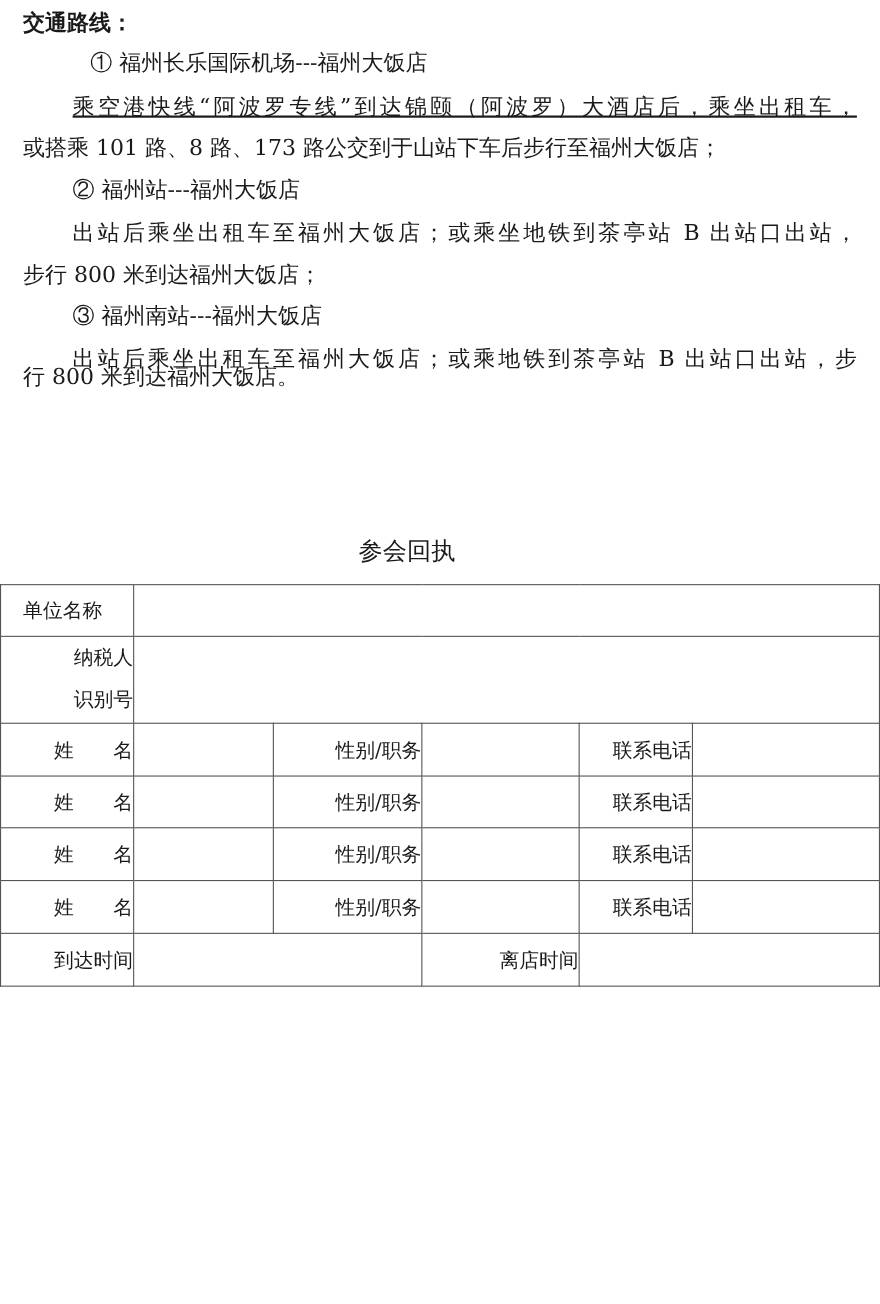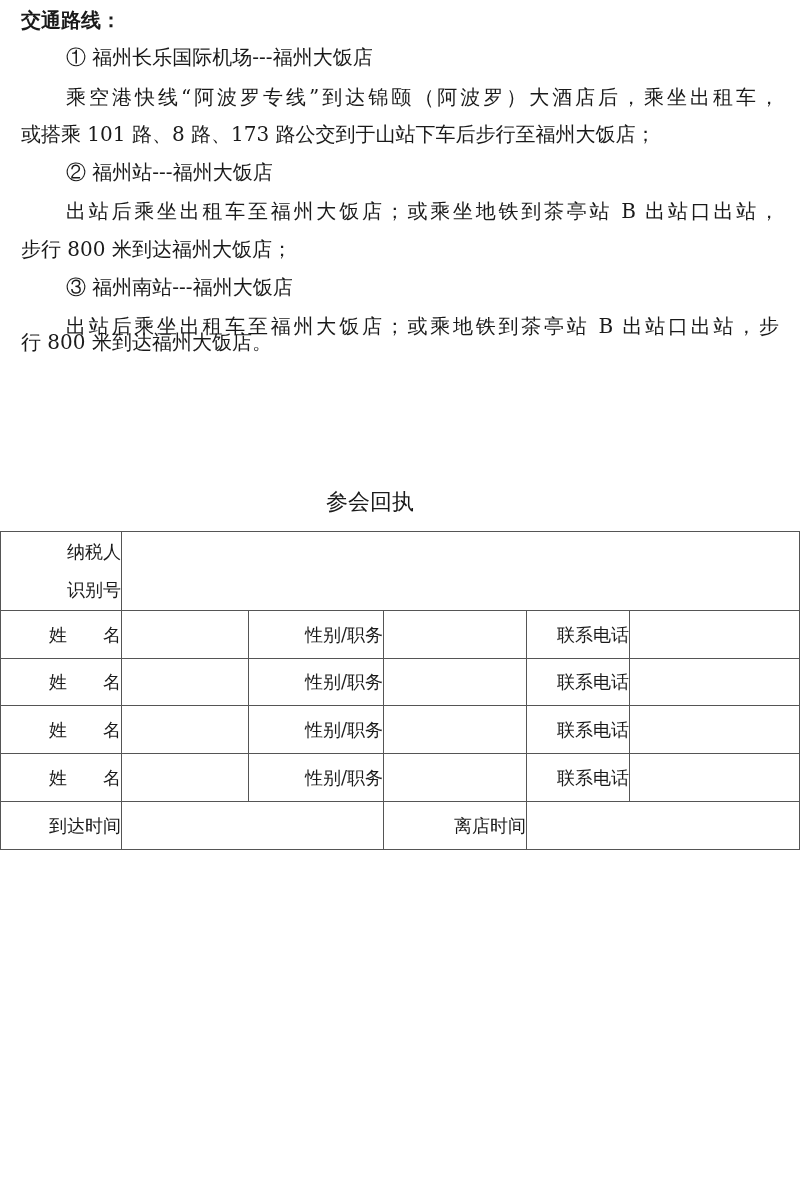--- a/index.html
+++ b/index.html
@@ -30,22 +30,22 @@
     .lbl-left { text-align: left; padding-left: 20px; }
     .name-lbl span { display: inline-block; }
     .tax-lbl { line-height: 38px; }
   </style>
 </head>
 <body>
 
 <div>
   <div class="line heading">交通路线：</div>
 
-  <div class="line indent" style="top:45px;">① 福州长乐国际机场---福州大饭店</div>
-  <div class="line indent" style="top:85px; width:713px; text-align:justify; text-align-last:justify;">乘空港快线“阿波罗专线”到达锦颐（阿波罗）大酒店后，乘坐出租车，</div>
+  <div class="line indent" style="top:45px;margin-left:16px;">① 福州长乐国际机场---福州大饭店</div>
+  <div class="line indent" style="top:85px; width:713px; text-align:justify; text-align-last:justify;text-decoration:underline;">乘空港快线“阿波罗专线”到达锦颐（阿波罗）大酒店后，乘坐出租车，</div>
   <div class="line flush" style="top:122px;">或搭乘 101 路、8 路、173 路公交到于山站下车后步行至福州大饭店；</div>
 
   <div class="line indent" style="top:160px;">② 福州站---福州大饭店</div>
   <div class="line indent" style="top:199px; width:713px; text-align:justify; text-align-last:justify;">出站后乘坐出租车至福州大饭店；或乘坐地铁到茶亭站 B 出站口出站，</div>
   <div class="line flush" style="top:237px;">步行 800 米到达福州大饭店；</div>
 
   <div class="line indent" style="top:275px;">③ 福州南站---福州大饭店</div>
   <div class="line indent" style="top:314px; width:713px; text-align:justify; text-align-last:justify;">出站后乘坐出租车至福州大饭店；或乘地铁到茶亭站 B 出站口出站，步</div>
   <div class="line flush" style="top:330px;">行 800 米到达福州大饭店。</div>
 </div>
@@ -55,20 +55,24 @@
 <table>
   <colgroup>
     <col style="width:121px">
     <col style="width:127px">
     <col style="width:135px">
     <col style="width:143px">
     <col style="width:103px">
     <col style="width:170px">
   </colgroup>
   <tbody>
+      <tr style="height:47px;">
+    <td class="lbl-left" style="padding-left:20px;">单位名称</td>
+    <td colspan="5"></td>
+  </tr>
   <tr style="height:79px;">
     <td class="tax-lbl">
       <div>纳税人</div>
       <div>识别号</div>
     </td>
     <td colspan="5"></td>
   </tr>
 
   <tr style="height:48px;">
     <td class="name-lbl"><span>姓</span><span style="width:36px"></span><span>名</span></td>

